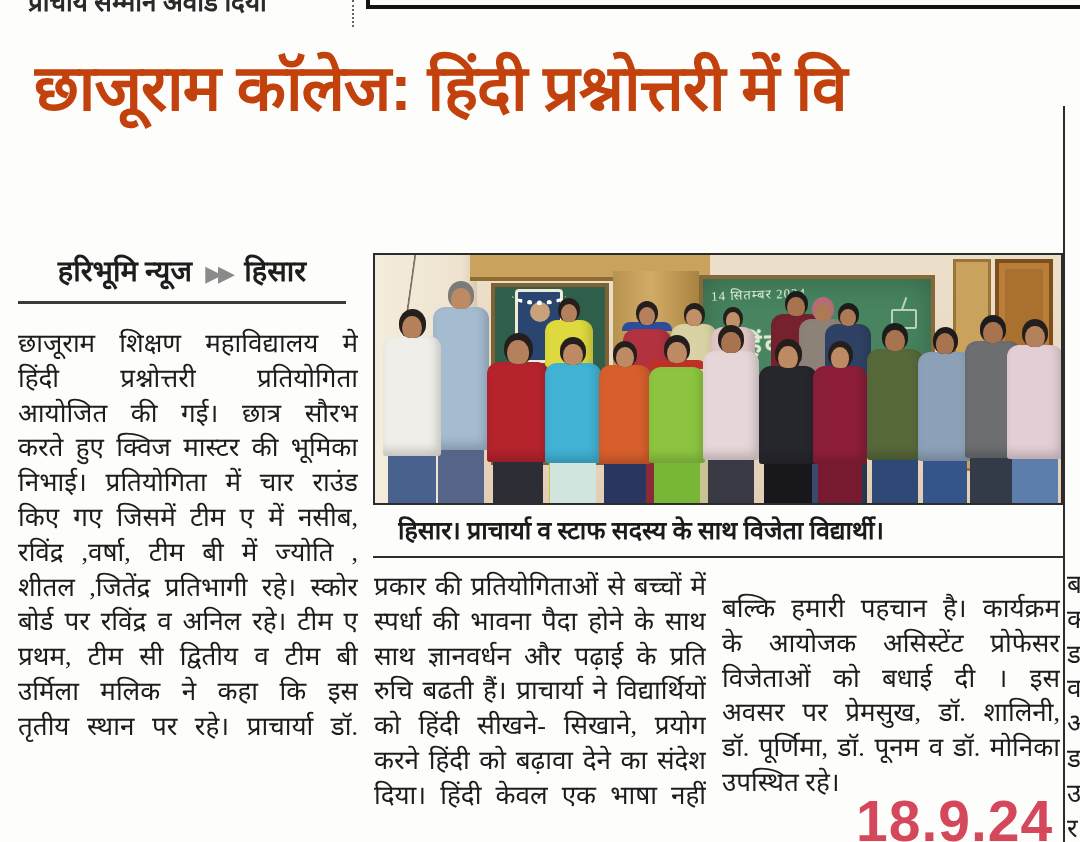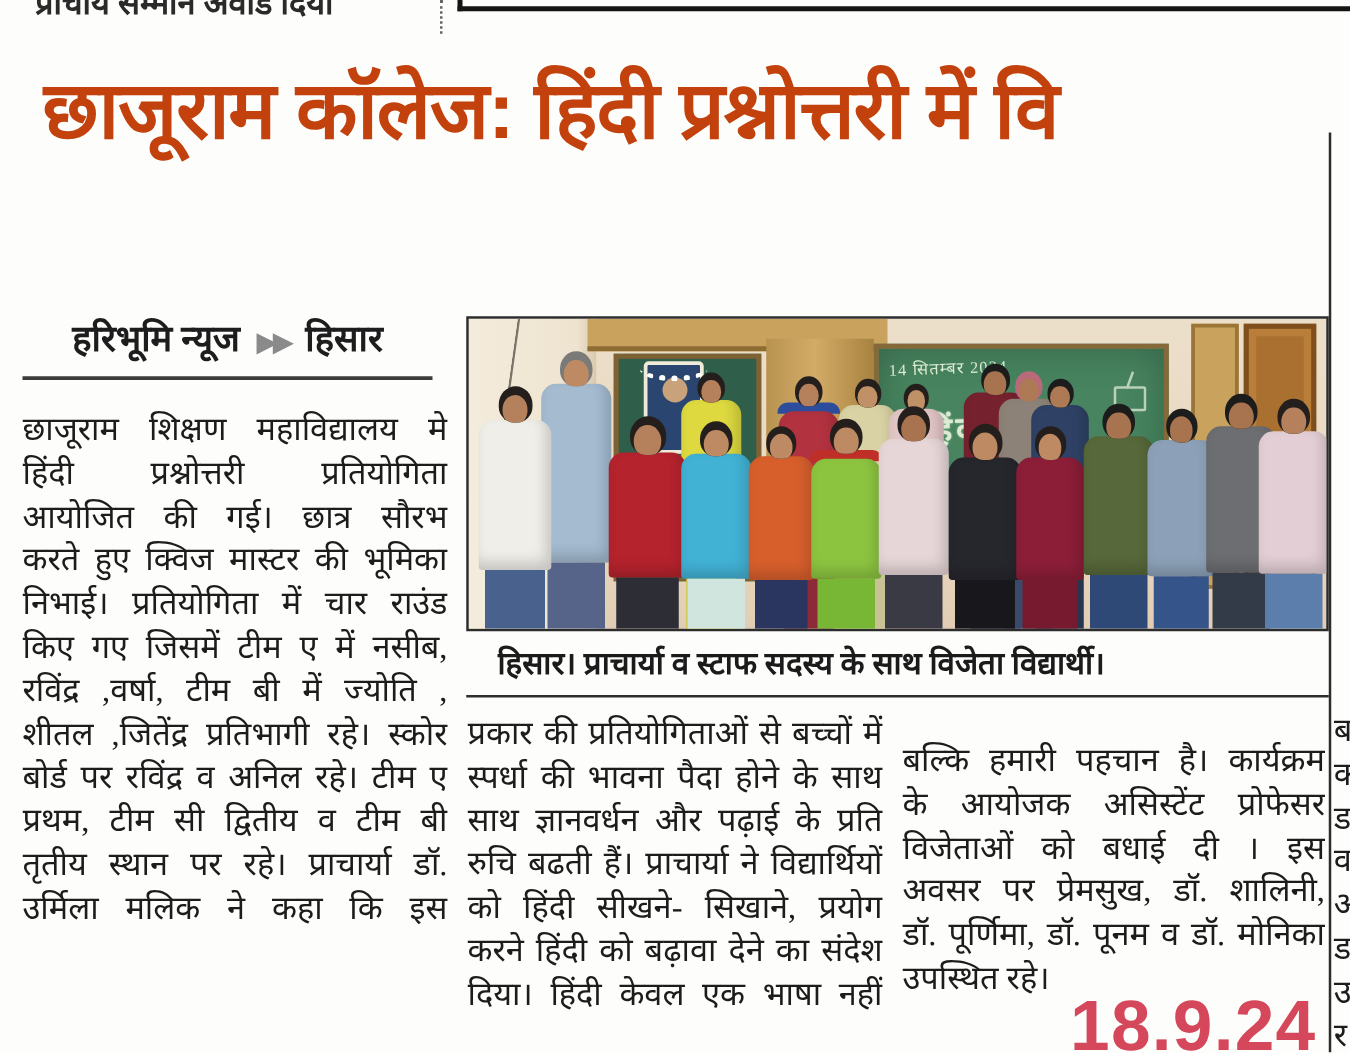--- a/index.html
+++ b/index.html
@@ -128,22 +128,22 @@
     <div class="bline" data-name="body-text-line">छाजूराम शिक्षण महाविद्यालय मे</div>
     <div class="bline" data-name="body-text-line">हिंदी प्रश्नोत्तरी प्रतियोगिता</div>
     <div class="bline" data-name="body-text-line">आयोजित की गई। छात्र सौरभ</div>
     <div class="bline" data-name="body-text-line">करते हुए क्विज मास्टर की भूमिका</div>
     <div class="bline" data-name="body-text-line">निभाई। प्रतियोगिता में चार राउंड</div>
     <div class="bline" data-name="body-text-line">किए गए जिसमें टीम ए में नसीब,</div>
     <div class="bline" data-name="body-text-line">रविंद्र ,वर्षा, टीम बी में ज्योति ,</div>
     <div class="bline" data-name="body-text-line">शीतल ,जितेंद्र प्रतिभागी रहे। स्कोर</div>
     <div class="bline" data-name="body-text-line">बोर्ड पर रविंद्र व अनिल रहे। टीम ए</div>
     <div class="bline" data-name="body-text-line">प्रथम, टीम सी द्वितीय व टीम बी</div>
+    <div class="bline" data-name="body-text-line">उर्मिला मलिक ने कहा कि इस</div>
     <div class="bline" data-name="body-text-line">तृतीय स्थान पर रहे। प्राचार्या डॉ.</div>
-    <div class="bline" data-name="body-text-line">उर्मिला मलिक ने कहा कि इस</div>
   </div>
 
 <div class="photo" data-name="news-photo">
   <div class="wall-left" data-name="photo-wall-left"></div>
   <div class="wire" data-name="photo-hanging-wire"></div>
   <div class="beam" data-name="photo-wood-beam"></div>
   <div class="board1" data-name="photo-chalkboard-small"></div>
   <div class="cabinet" data-name="photo-wood-cabinet"></div>
   <div class="board2" data-name="photo-chalkboard-main">
     <div class="chalk chalk-date" data-name="chalkboard-date-text">14 सितम्बर 2024</div>

